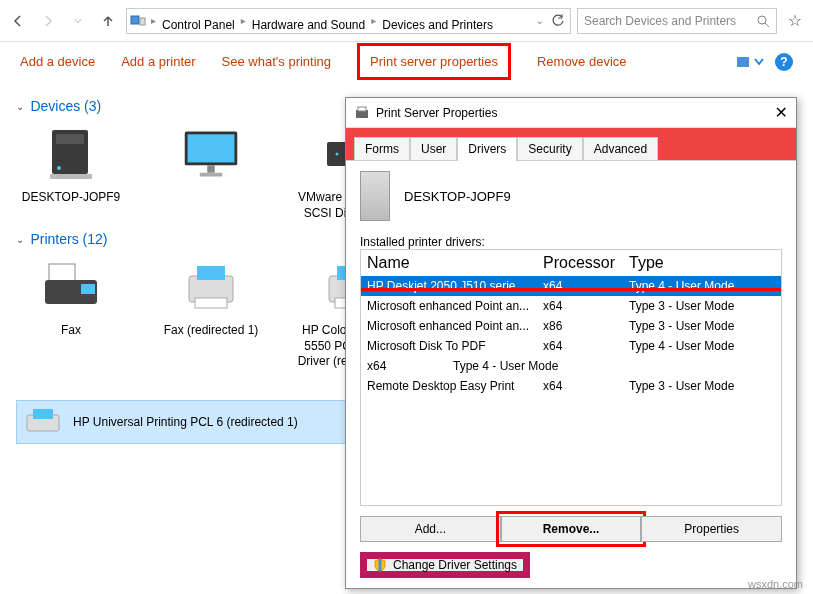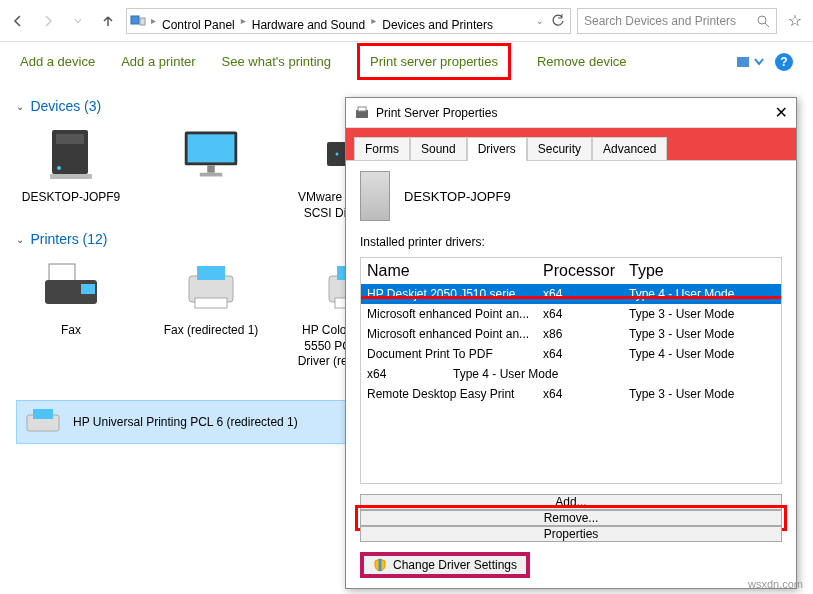--- a/index.html
+++ b/index.html
@@ -13,21 +13,21 @@
 .bc-icon { width: 22px; display: flex; align-items: center; justify-content: center; color: #555; }
 .bc-part { display: flex; align-items: center; padding: 0 4px; height: 100%; margin-top: 8px; }
 .bc-sep { color: #888; padding: 0 2px; font-size: 10px; }
 .refresh { width: 24px; display: flex; align-items: center; justify-content: center; color: #555; }
 .search-box { width: 200px; height: 26px; border: 1px solid #ccc; display: flex; align-items: center; padding: 0 6px; color: #888; }
 .search-box span.ico { margin-left: auto; }
 .star { width: 24px; text-align: center; font-size: 16px; color: #555; }
 
 
 .cmdbar { height: 40px; display: flex; align-items: center; padding: 0 20px; gap: 26px; border-bottom: 1px solid #fff; }
-.cmdlink { color: #4d7c0f; font-size: 13px; cursor: pointer; }
+.cmdlink { color: #c2410c; font-size: 13px; cursor: pointer; }
 .cmdlink.hl { border: 3px solid red; padding: 8px 10px; }
 .cmdbar .right { margin-left: auto; display: flex; align-items: center; gap: 10px; }
 .help-icon { width: 18px; height: 18px; background: #1e88e5; color: #fff; border-radius: 50%; display: flex; align-items: center; justify-content: center; font-size: 12px; font-weight: bold; }
 
 
 .content { padding: 10px 16px; position: relative; }
 .section-header { color: #0066cc; font-size: 14px; display: flex; align-items: center; gap: 6px; margin: 6px 0 10px; }
 .chev { font-size: 10px; color: #555; }
 .grid { display: flex; gap: 30px; flex-wrap: wrap; margin-bottom: 10px; }
 .item { width: 110px; text-align: center; }
@@ -41,37 +41,37 @@
 .titlebar { height: 30px; display: flex; align-items: center; padding: 0 8px; border-bottom: 1px solid #ddd; }
 .titlebar .ticon { width: 16px; height: 16px; margin-right: 6px; }
 .titlebar .close { margin-left: auto; font-size: 16px; cursor: pointer; }
 .tabs { display: flex; border-bottom: 1px solid #ccc; padding: 8px 8px 0; gap: 0; background: #ef4444; }
 .tab { padding: 4px 10px; border: 1px solid #ccc; border-bottom: none; background: #fff; font-size: 12px; position: relative; top: 1px; }
 .tab.inactive { background: #f5f5f5; border-bottom: 1px solid #ccc; }
 .tab.active { background: #fff; }
 .dlg-body { padding: 10px 14px; flex: 1; display: flex; flex-direction: column; }
 .server-row { display: flex; align-items: center; gap: 14px; margin-bottom: 14px; font-size: 13px; }
 .server-icon { width: 30px; height: 50px; background: linear-gradient(#ddd,#bbb); border: 1px solid #999; }
-.label { font-size: 12px; margin-bottom: 8px; }
+.label { font-size: 12px; margin-bottom: 0; }
 
 .driver-list { border: 1px solid #ccc; flex: 1; overflow: auto; position: relative; }
 .list-header { display: flex; font-size: 16px; }
 .list-header div { padding: 4px 6px; }
 .col-name { width: 176px; }
 .col-proc { width: 86px; }
 .col-type { flex: 1; }
 .list-row { display: flex; font-size: 12px; }
 .list-row div { padding: 3px 6px; white-space: nowrap; overflow: hidden; text-overflow: ellipsis; }
 .list-row.sel { background: #0078d7; color: #fff; }
 .hl-row { position: absolute; border: 3px solid red; left: -3px; right: -3px; pointer-events: none; }
 
-.btn-row { display: flex; gap: 0; padding: 10px 0; flex-direction: column; }
+.btn-row { display: flex; gap: 0; padding: 10px 0; }
 .btn { flex: 1; height: 26px; border: 1px solid #aaa; background: #f0f0f0; font-size: 12px; display: flex; align-items: center; justify-content: center; cursor: pointer; }
-.btn.hl { outline: 3px solid red; outline-offset: 2px; }
-.change-btn { width: 170px; height: 26px; border: 4px solid #be185d; background: #f0f0f0; display: flex; align-items: center; justify-content: center; gap: 6px; font-size: 12px; }
+.btn.hl { outline: 3px solid red; outline-offset: 2px; font-weight: bold; }
+.change-btn { width: 170px; height: 26px; border: 7px solid #be185d; background: #f0f0f0; display: flex; align-items: center; justify-content: center; gap: 6px; font-size: 12px; }
 .shield { width: 14px; height: 14px; }
 
 .watermark { position: absolute; right: 10px; bottom: 4px; font-size: 11px; color: #999; z-index: 100; }
 
 svg { display: block; }
 </style>
 </head>
 <body>
 
 <div class="topbar">
@@ -241,21 +241,21 @@
           <rect x="2" y="5" width="12" height="8" fill="#666"></rect>
           <rect x="4" y="2" width="8" height="4" fill="#fff" stroke="#888"></rect>
         </svg>
       </div>
     <span>Print Server Properties</span>
     <span class="close">✕</span>
   </div>
 
   <div class="tabs">
     <div class="tab inactive">Forms</div>
-    <div class="tab inactive">Sound</div>
+    <div class="tab inactive">User</div>
     <div class="tab active">Drivers</div>
     <div class="tab inactive">Security</div>
     <div class="tab inactive">Advanced</div>
   </div>
 
   <div class="dlg-body">
     <div class="server-row">
       <div class="server-icon"></div>
       <span>DESKTOP-JOPF9</span>
     </div>
@@ -278,21 +278,21 @@
             <div class="col-name">Microsoft enhanced Point an...</div>
             <div class="col-proc">x64</div>
             <div class="col-type">Type 3 - User Mode</div>
           </div>
           <div class="list-row">
             <div class="col-name">Microsoft enhanced Point an...</div>
             <div class="col-proc">x86</div>
             <div class="col-type">Type 3 - User Mode</div>
           </div>
           <div class="list-row">
-            <div class="col-name">Document Print To PDF</div>
+            <div class="col-name">Microsoft Disk To PDF</div>
             <div class="col-proc">x64</div>
             <div class="col-type">Type 4 - User Mode</div>
           </div>
           <div class="list-row">
             <div class="col-proc">x64</div>
             <div class="col-type">Type 4 - User Mode</div>
           </div>
           <div class="list-row">
             <div class="col-name">Remote Desktop Easy Print</div>
             <div class="col-proc">x64</div>

